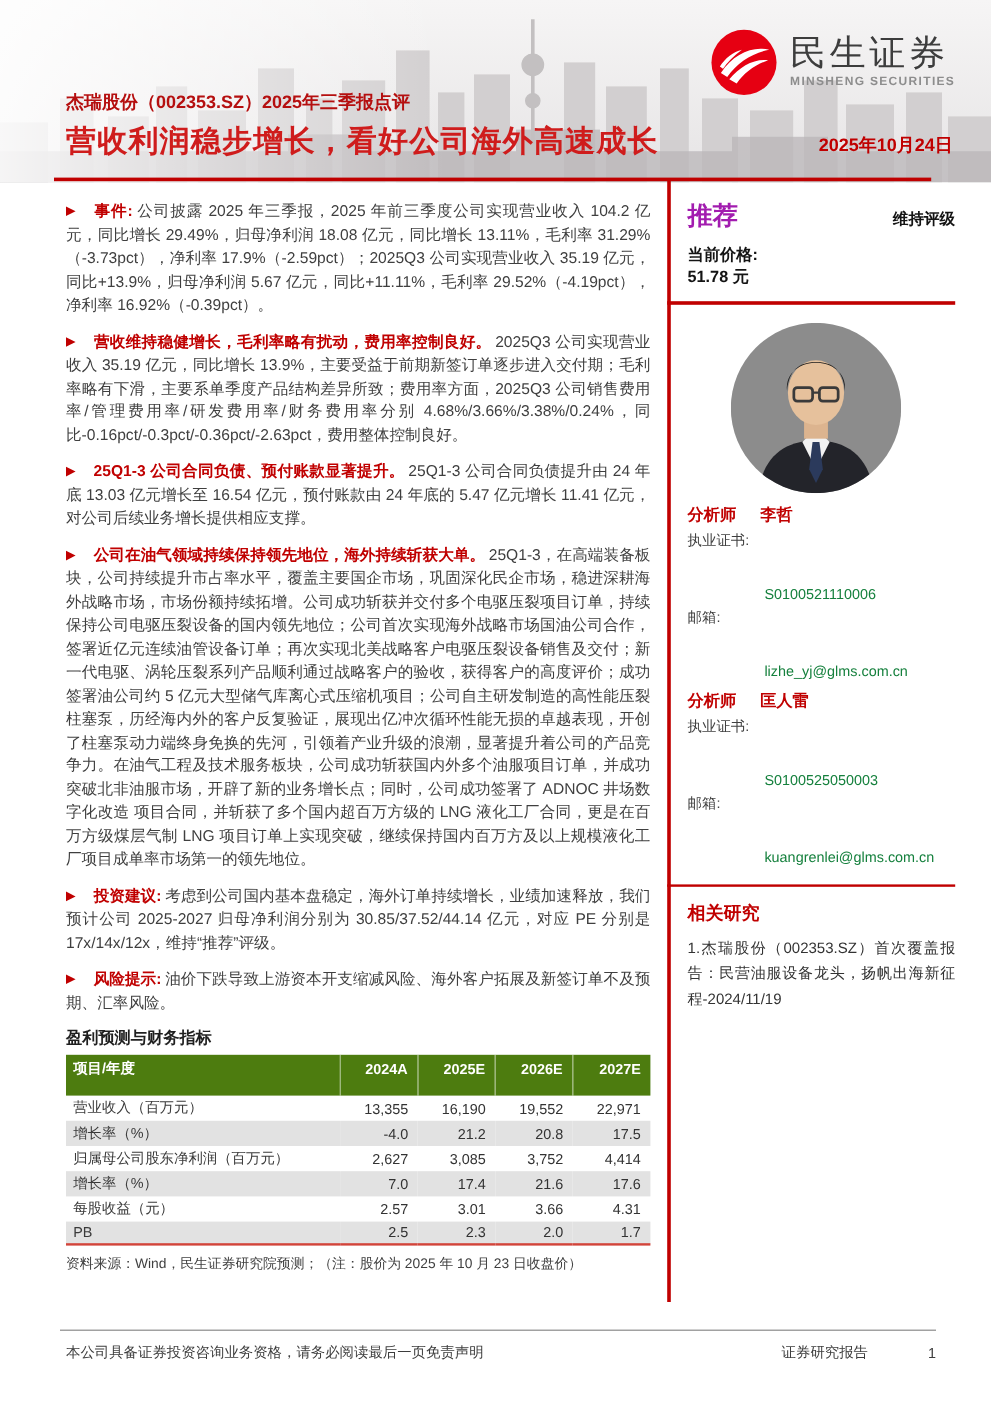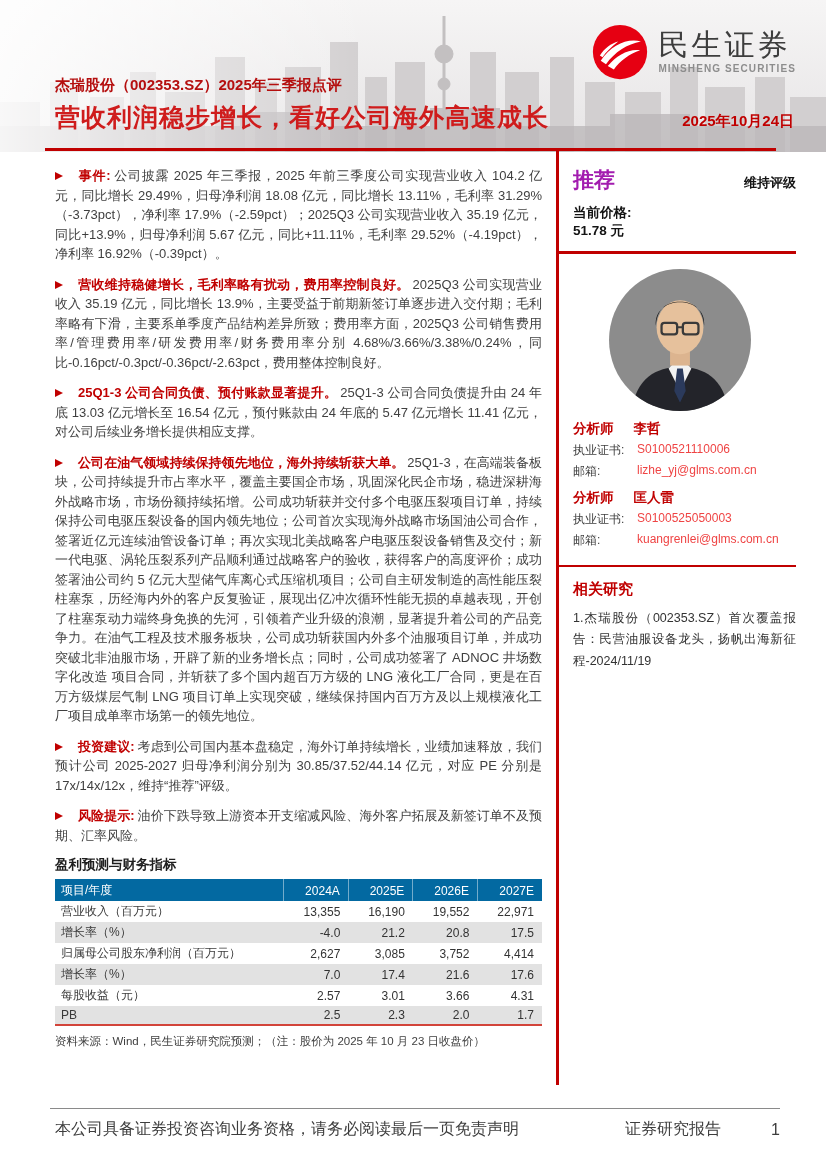--- a/index.html
+++ b/index.html
@@ -24,22 +24,22 @@
 
   
   .left-col{position:absolute;left:55px;top:166px;width:487px;}
   .para{font-size:13px;line-height:1.5;color:#3f3f3f;text-align:justify;margin-bottom:11px;}
   .bullet-icon{display:inline-block;width:0;height:0;border-left:8px solid #c00000;
     border-top:4.5px solid transparent;border-bottom:4.5px solid transparent;margin-right:15px;}
   .plabel{color:#c00000;font-weight:bold;margin-right:3px;}
 
   .fin-title{font-size:13.5px;font-weight:bold;color:#1f1f1f;margin:4px 0 5px;}
   table.fin{width:100%;border-collapse:collapse;font-size:12px;table-layout:fixed;}
-  .fin th{background:#0369a1;color:#ffffff;font-weight:normal;text-align:right;
-    padding:3px 8px 2px 6px;border-right:1px solid rgba(255,255,255,.45);}
+  .fin th{background:#4d7c0f;color:#ffffff;font-weight:bold;text-align:right;
+    padding:3px 8px 14px 6px;border-right:1px solid rgba(255,255,255,.45);}
   .fin th:last-child{border-right:none;}
   .fin th.col-label{text-align:left;width:44%;}
   .fin td{padding:2px 8px 2px 6px;color:#333333;text-align:right;}
   .fin td.col-label{text-align:left;color:#3a3a3a;}
   .fin tbody tr:nth-child(even){background:#e2e2e2;}
   .fin tbody{border-bottom:2px solid #d2443a;}
   .fin-note{font-size:11.5px;color:#3f3f3f;margin-top:8px;}
 
   
   .sidebar{position:absolute;left:556px;top:166px;width:240px;box-sizing:border-box;padding-left:17px;}
@@ -47,29 +47,29 @@
   .rating{font-size:21px;font-weight:bold;color:#a21caf;}
   .rating-action{font-size:13px;font-weight:bold;color:#141414;}
   .price-row{display:flex;justify-content:space-between;margin-top:10px;font-size:13.5px;font-weight:bold;color:#141414;flex-direction:column;}
   .hline{height:2.5px;background:#c00000;margin:11px 0 0 -17px;}
   .avatar{width:142px;height:142px;border-radius:50%;overflow:hidden;margin:15px 0 0 36px;}
   .avatar svg{display:block;width:142px;height:142px;}
   .analyst{margin-top:9px;}
   .analyst-head{display:flex;gap:20px;font-size:13.5px;font-weight:bold;color:#c00000;margin-bottom:2px;}
   .irow{display:flex;font-size:12px;color:#333;margin-top:4px;}
   .ilabel{width:64px;color:#3f3f3f;flex-shrink:0;}
-  .ivalue{color:#ef4444;}
+  .ivalue{color:#15803d;margin-top:46px;}
   .related-divider{height:2.5px;background:#c00000;margin:16px 0 0 -17px;}
   .related-title{font-size:15px;font-weight:bold;color:#c00000;margin-top:13px;}
   .related-item{font-size:12.5px;color:#333333;line-height:1.7;margin-top:9px;text-align:justify;}
 
   
   .footer{position:absolute;left:50px;top:1108px;width:730px;border-top:1px solid #8a8a8a;
     padding-top:10px;display:flex;justify-content:space-between;align-items:center;
-    font-size:16px;color:#3d3d3d;text-align:center;}
+    font-size:12px;color:#3d3d3d;text-align:center;}
   .footer-left{padding-left:5px;}
   .footer-right{display:flex;gap:50px;align-items:center;color:#3d3d3d;}
 </style>
 </head>
 <body>
 
 <div class="header">
   <svg class="city" viewBox="0 0 826 152" preserveAspectRatio="none">
     <defs>
       <linearGradient id="sky" x1="0" y1="0" x2="0" y2="1">

